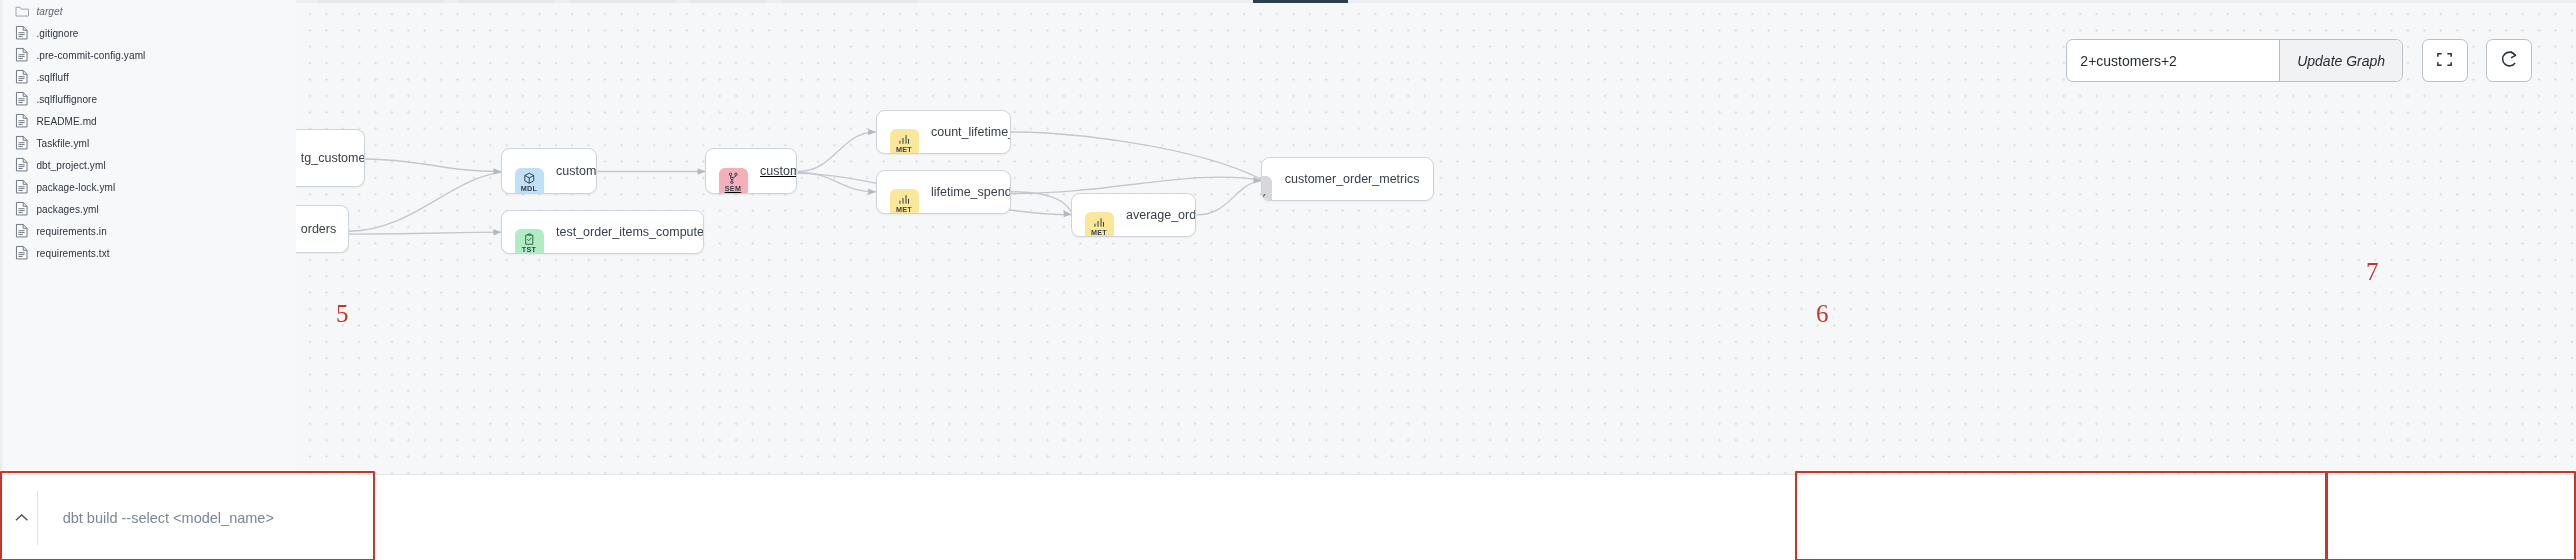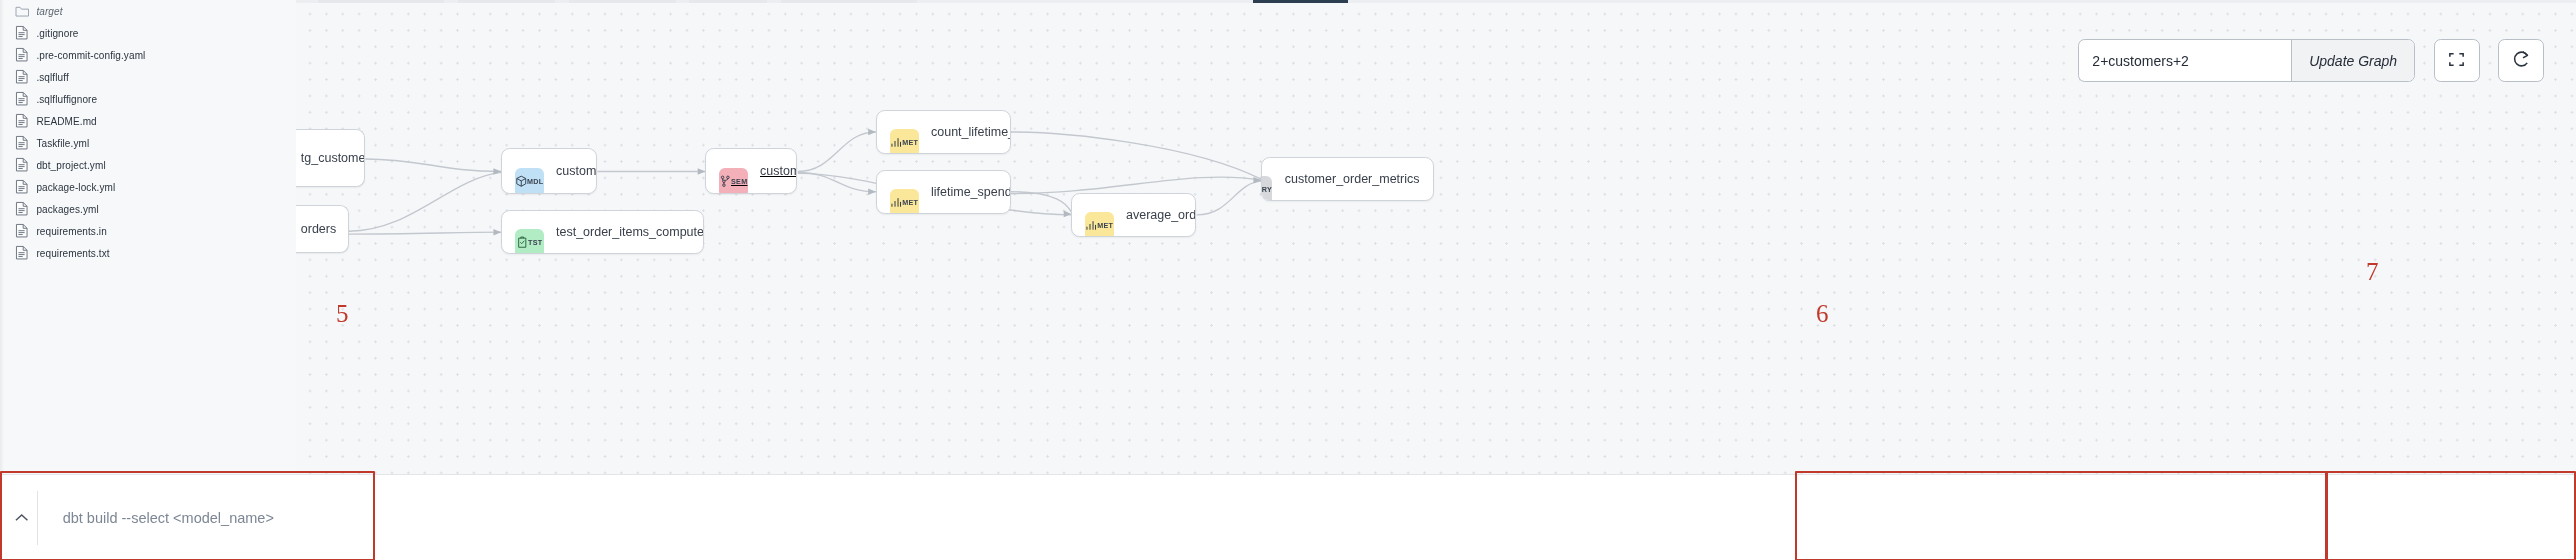--- a/index.html
+++ b/index.html
@@ -64,35 +64,35 @@
     border-radius:8.7px;
     display:flex; align-items:center;
     box-shadow:0 1px 1.9px rgba(20,28,40,.06);
     overflow:hidden;
   }
   .node .badge {
     flex:0 0 auto;
     width:29px; height:29px;
     border-radius:5.8px;
     margin-left:12.5px;
-    display:flex; flex-direction:row;
+    display:flex; flex-direction:column;
     align-items:center; justify-content:center;
     font-size:7.2px; font-weight:700; letter-spacing:0.3px;
     color:#3a4350; line-height:1;margin-top:22px;
   }
   .node .badge svg { display:block; margin-bottom:1px; }
   .node .nlabel {
     margin-left:12.5px; margin-right:13.5px;
     font-size:12.5px; color:#39404b; white-space:nowrap;
   }
   .node.clipped { border-left:none; border-radius:0 8.7px 8.7px 0; }
 
   
   #graph-toolbar {
-    position:absolute; top:39px; right:32px;
+    position:absolute; top:39px; right:44px;
     display:flex; align-items:center; gap:18.3px;
   }
   #search-group {
     display:flex; align-items:stretch;
     height:43px;
     border:1px solid #b9bfc7;
     border-radius:6.7px;
     background:#fff;
     overflow:hidden;
   }

